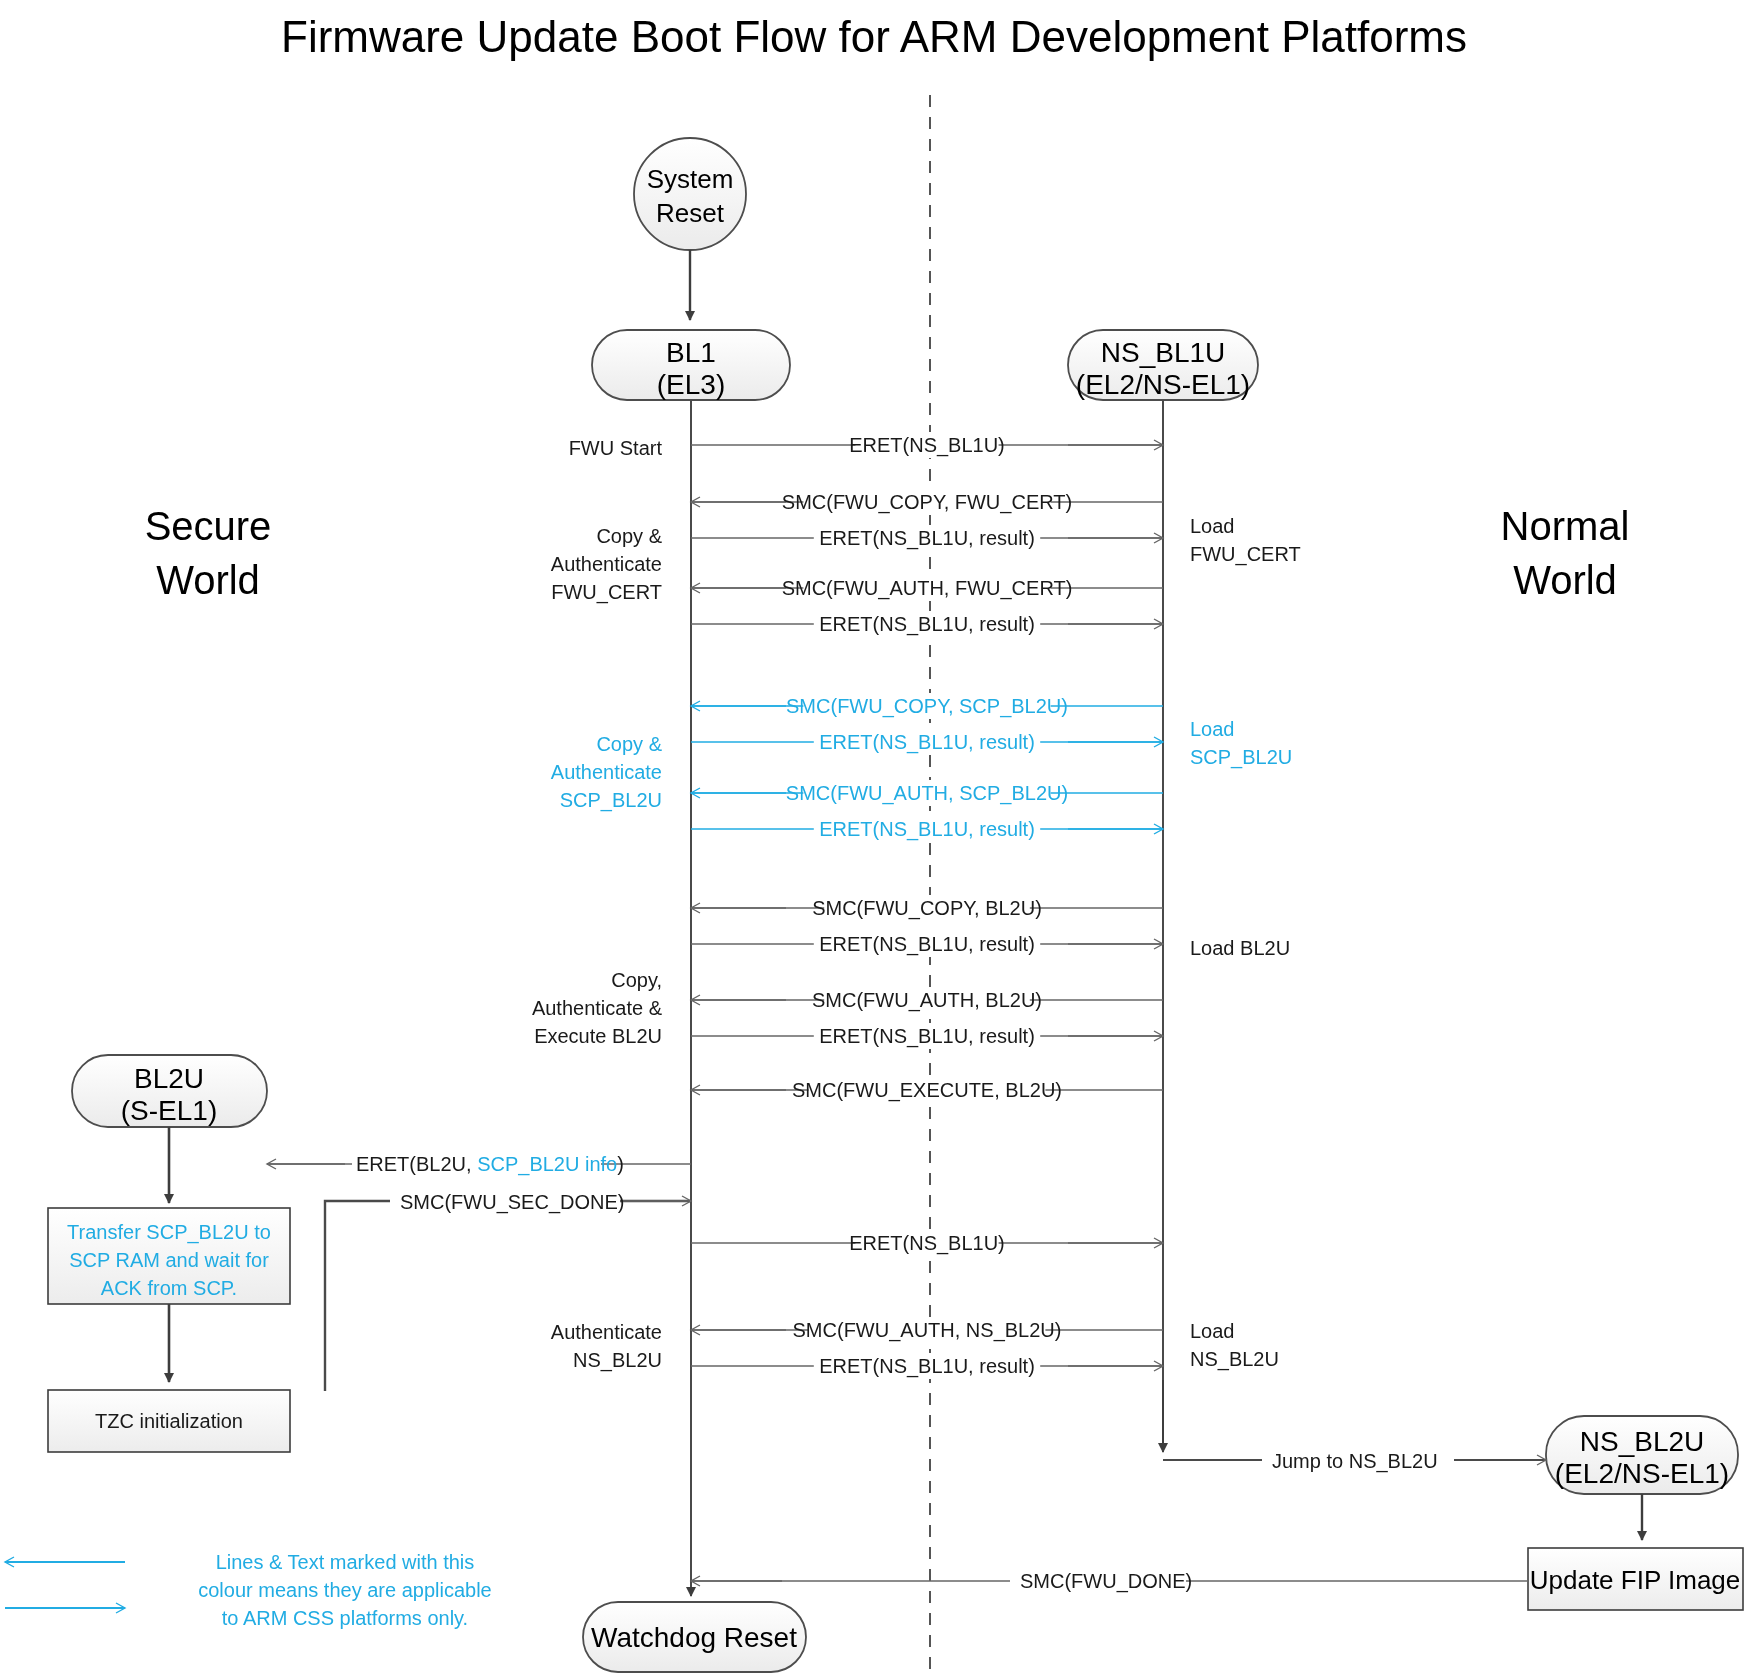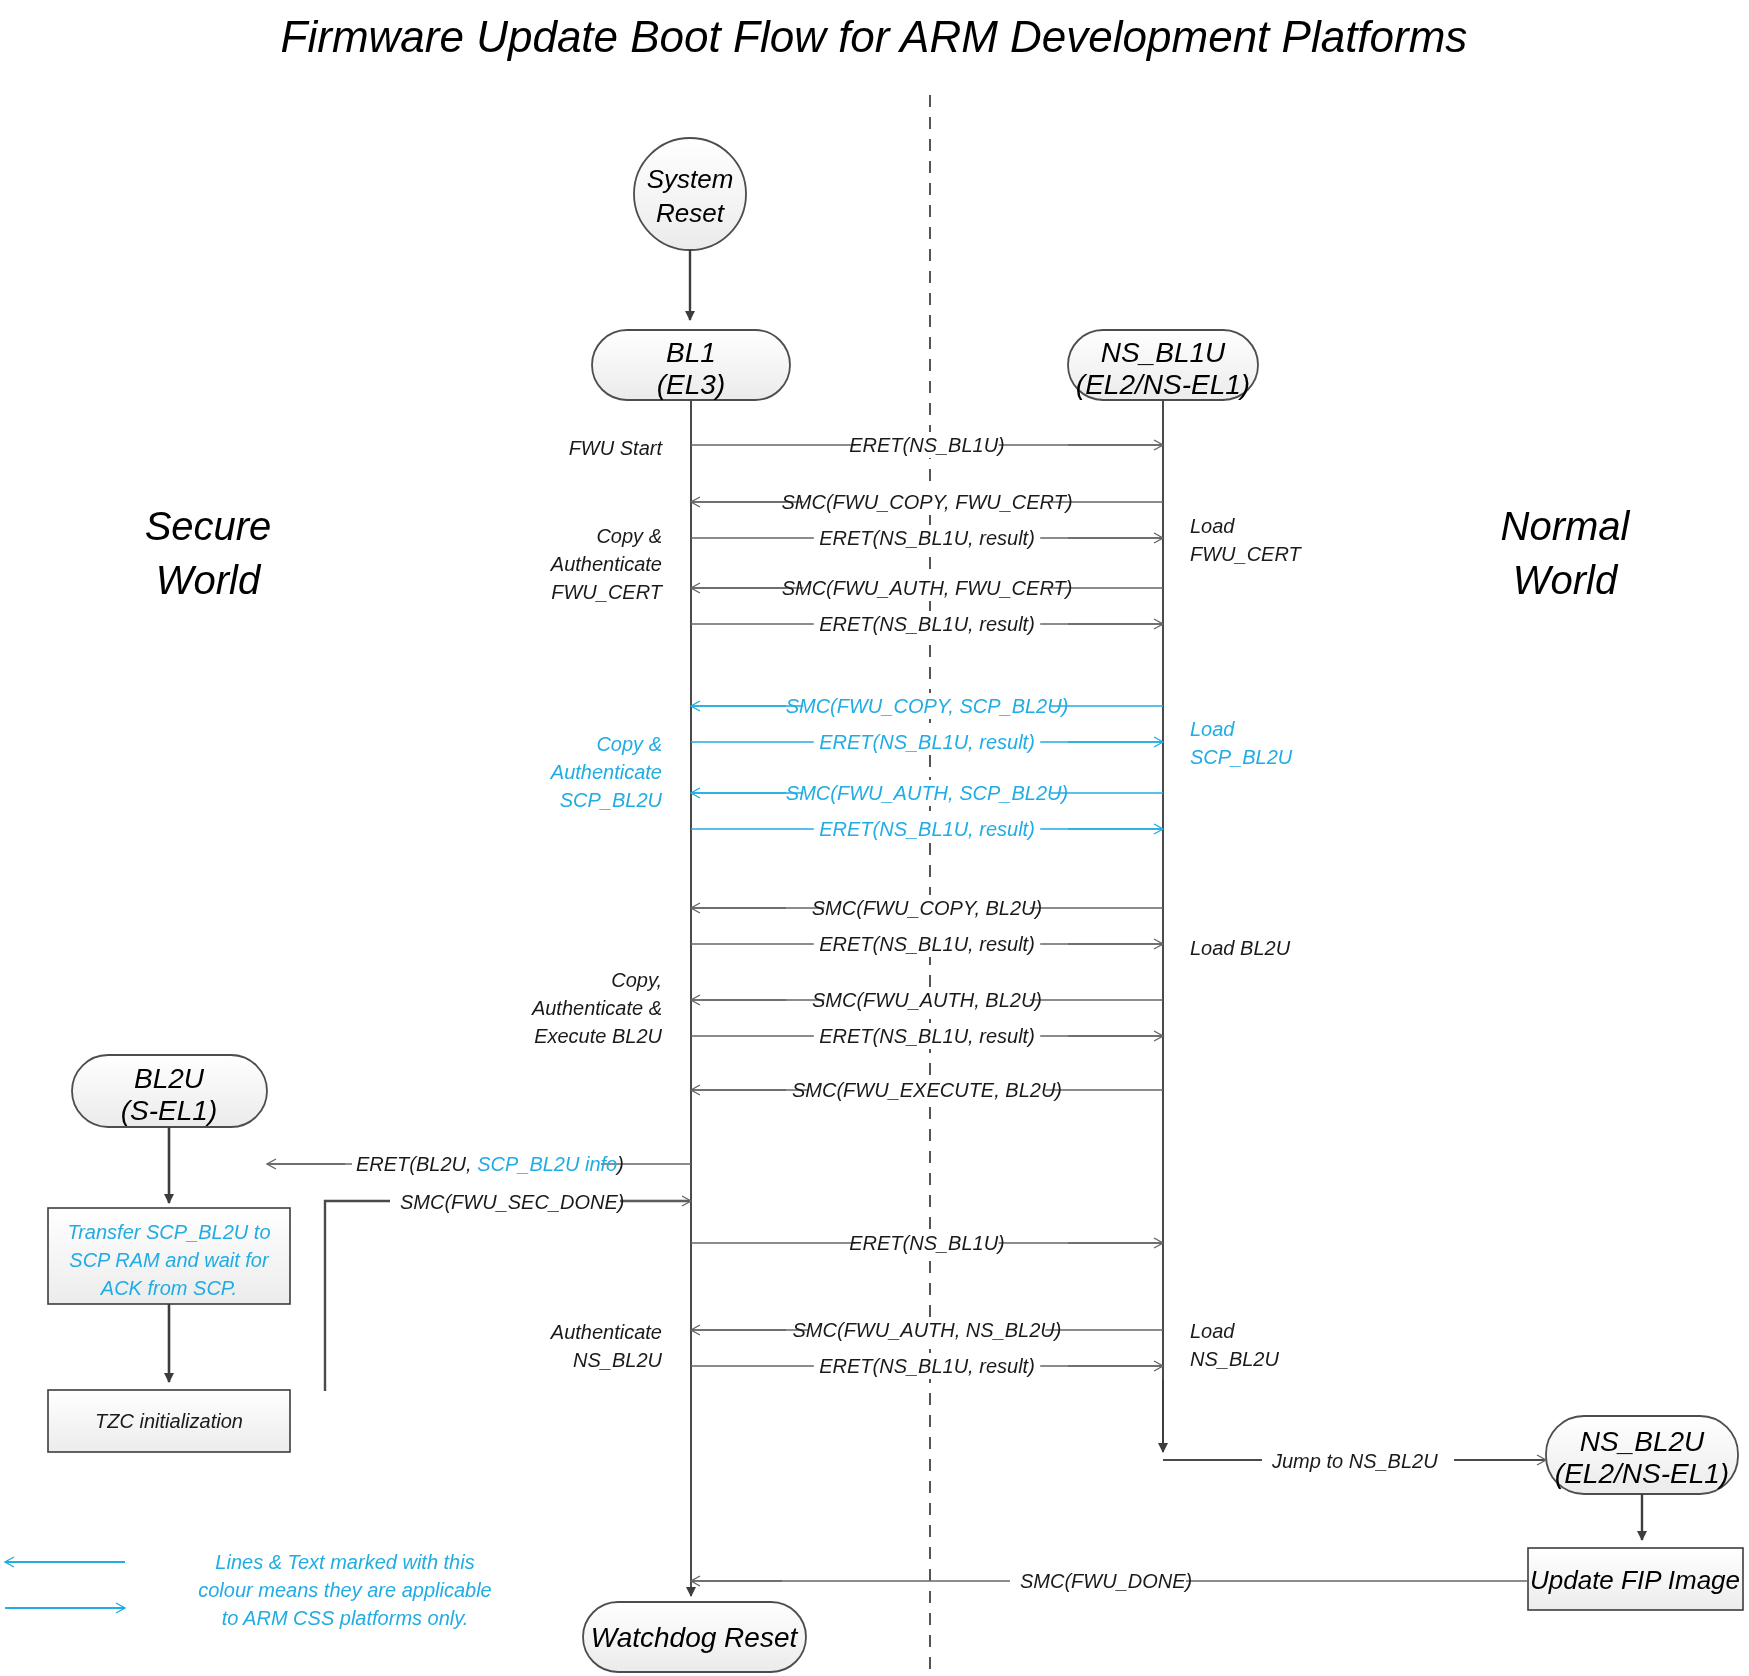--- a/index.html
+++ b/index.html
@@ -1,17 +1,17 @@
 <!DOCTYPE html>
 <html><head>
 <meta charset="utf-8">
 <style>
   html,body{margin:0;padding:0;background:#ffffff;}
   body{width:1749px;height:1676px;overflow:hidden;font-family:"Liberation Sans",sans-serif;}
-  #stage{position:relative;width:1749px;height:1676px;font-style:italic;}
+  #stage{position:relative;width:1749px;height:1676px;}
   svg{display:block;}
   .ttl{font-family:"Liberation Sans",sans-serif;font-size:44px;fill:#000;}
   .nodeTxt{font-family:"Liberation Sans",sans-serif;font-size:26px;fill:#000;}
   .nodeTxtBig{font-family:"Liberation Sans",sans-serif;font-size:28px;fill:#000;}
   .msg{font-family:"Liberation Sans",sans-serif;font-size:20px;fill:#1a1a1a;}
   .msgC{font-family:"Liberation Sans",sans-serif;font-size:20px;fill:#21ace3;}
   .side{font-family:"Liberation Sans",sans-serif;font-size:20px;fill:#1a1a1a;}
   .sideC{font-family:"Liberation Sans",sans-serif;font-size:20px;fill:#21ace3;}
   .world{font-family:"Liberation Sans",sans-serif;font-size:40px;fill:#000;}
   .legend{font-family:"Liberation Sans",sans-serif;font-size:20px;fill:#21ace3;}

